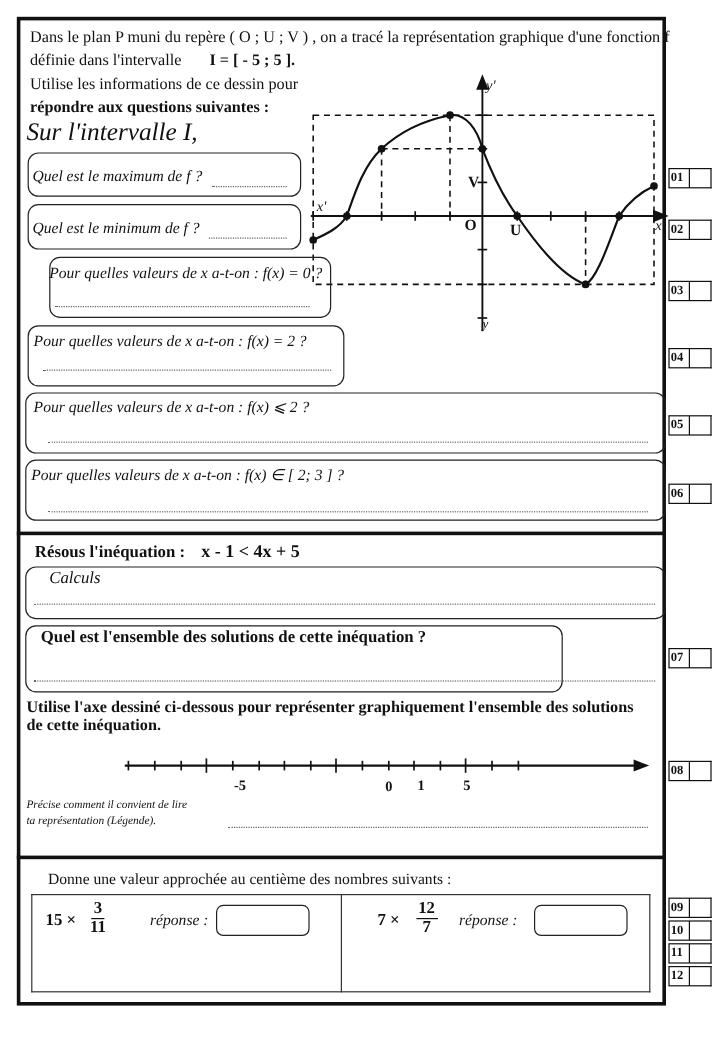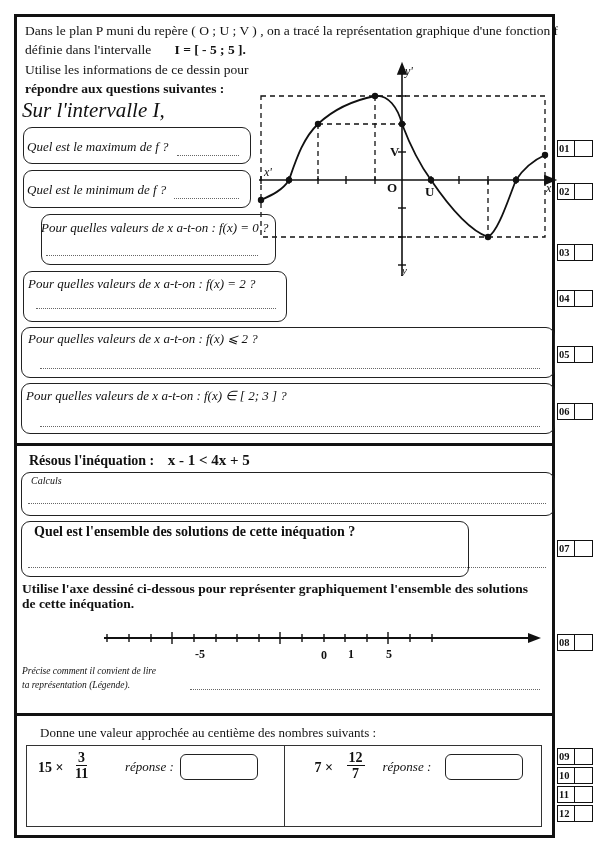--- a/index.html
+++ b/index.html
@@ -116,21 +116,21 @@
 <div class="qbox" style="left:21px;top:383px;width:534px;height:51px;">
   <span class="qtext" style="left:4px;top:4px;">Pour quelles valeurs de x  a-t-on :   f(x)  ∈  [ 2; 3 ]   ?</span>
   <span class="dots" style="left:18px;top:42px;width:500px;"></span>
 </div>
 
 <div class="abs bold" style="left:29px;top:452px;font-size:14px;">
   <span>Résous l'inéquation :</span>
   <span style="margin-left:10px;font-size:15px;">x - 1 &lt; 4x + 5</span>
 </div>
 <div class="qbox" style="left:21px;top:472px;width:534px;height:44px;">
-  <span class="qtext" style="left:9px;top:2px;font-size:10px;">Calculs</span>
+  <span class="qtext" style="left:19px;top:2px;font-size:14px;">Calculs</span>
   <span class="dots" style="left:6px;top:30px;width:518px;"></span>
 </div>
 <div class="qbox" style="left:21px;top:521px;width:448px;height:56px;">
   <span class="abs bold" style="left:12px;top:2px;font-size:14px;">Quel est l'ensemble des solutions de cette inéquation ?</span>
   <span class="dots" style="left:6px;top:45px;width:518px;"></span>
 </div>
 <div class="abs bold" style="left:22px;top:581px;width:510px;font-size:13.5px;line-height:15px;">Utilise l'axe dessiné ci-dessous pour représenter graphiquement l'ensemble des solutions de cette inéquation.</div>
 
 <svg class="abs" style="left:100px;top:625px;" width="445" height="30" viewBox="100 625 445 30">
   <line x1="104" y1="638" x2="535" y2="638" stroke="#111" stroke-width="1.8"></line>
@@ -191,21 +191,21 @@
   </table>
 
 <div class="score" style="top:140px;">
     <span class="num">01</span>
     <span class="cell"></span>
   </div>
 <div class="score" style="top:183px;">
     <span class="num">02</span>
     <span class="cell"></span>
   </div>
-<div class="score" style="top:244px;">
+<div class="score" style="top:234px;">
     <span class="num">03</span>
     <span class="cell"></span>
   </div>
 <div class="score" style="top:290px;">
     <span class="num">04</span>
     <span class="cell"></span>
   </div>
 <div class="score" style="top:346px;">
     <span class="num">05</span>
     <span class="cell"></span>

